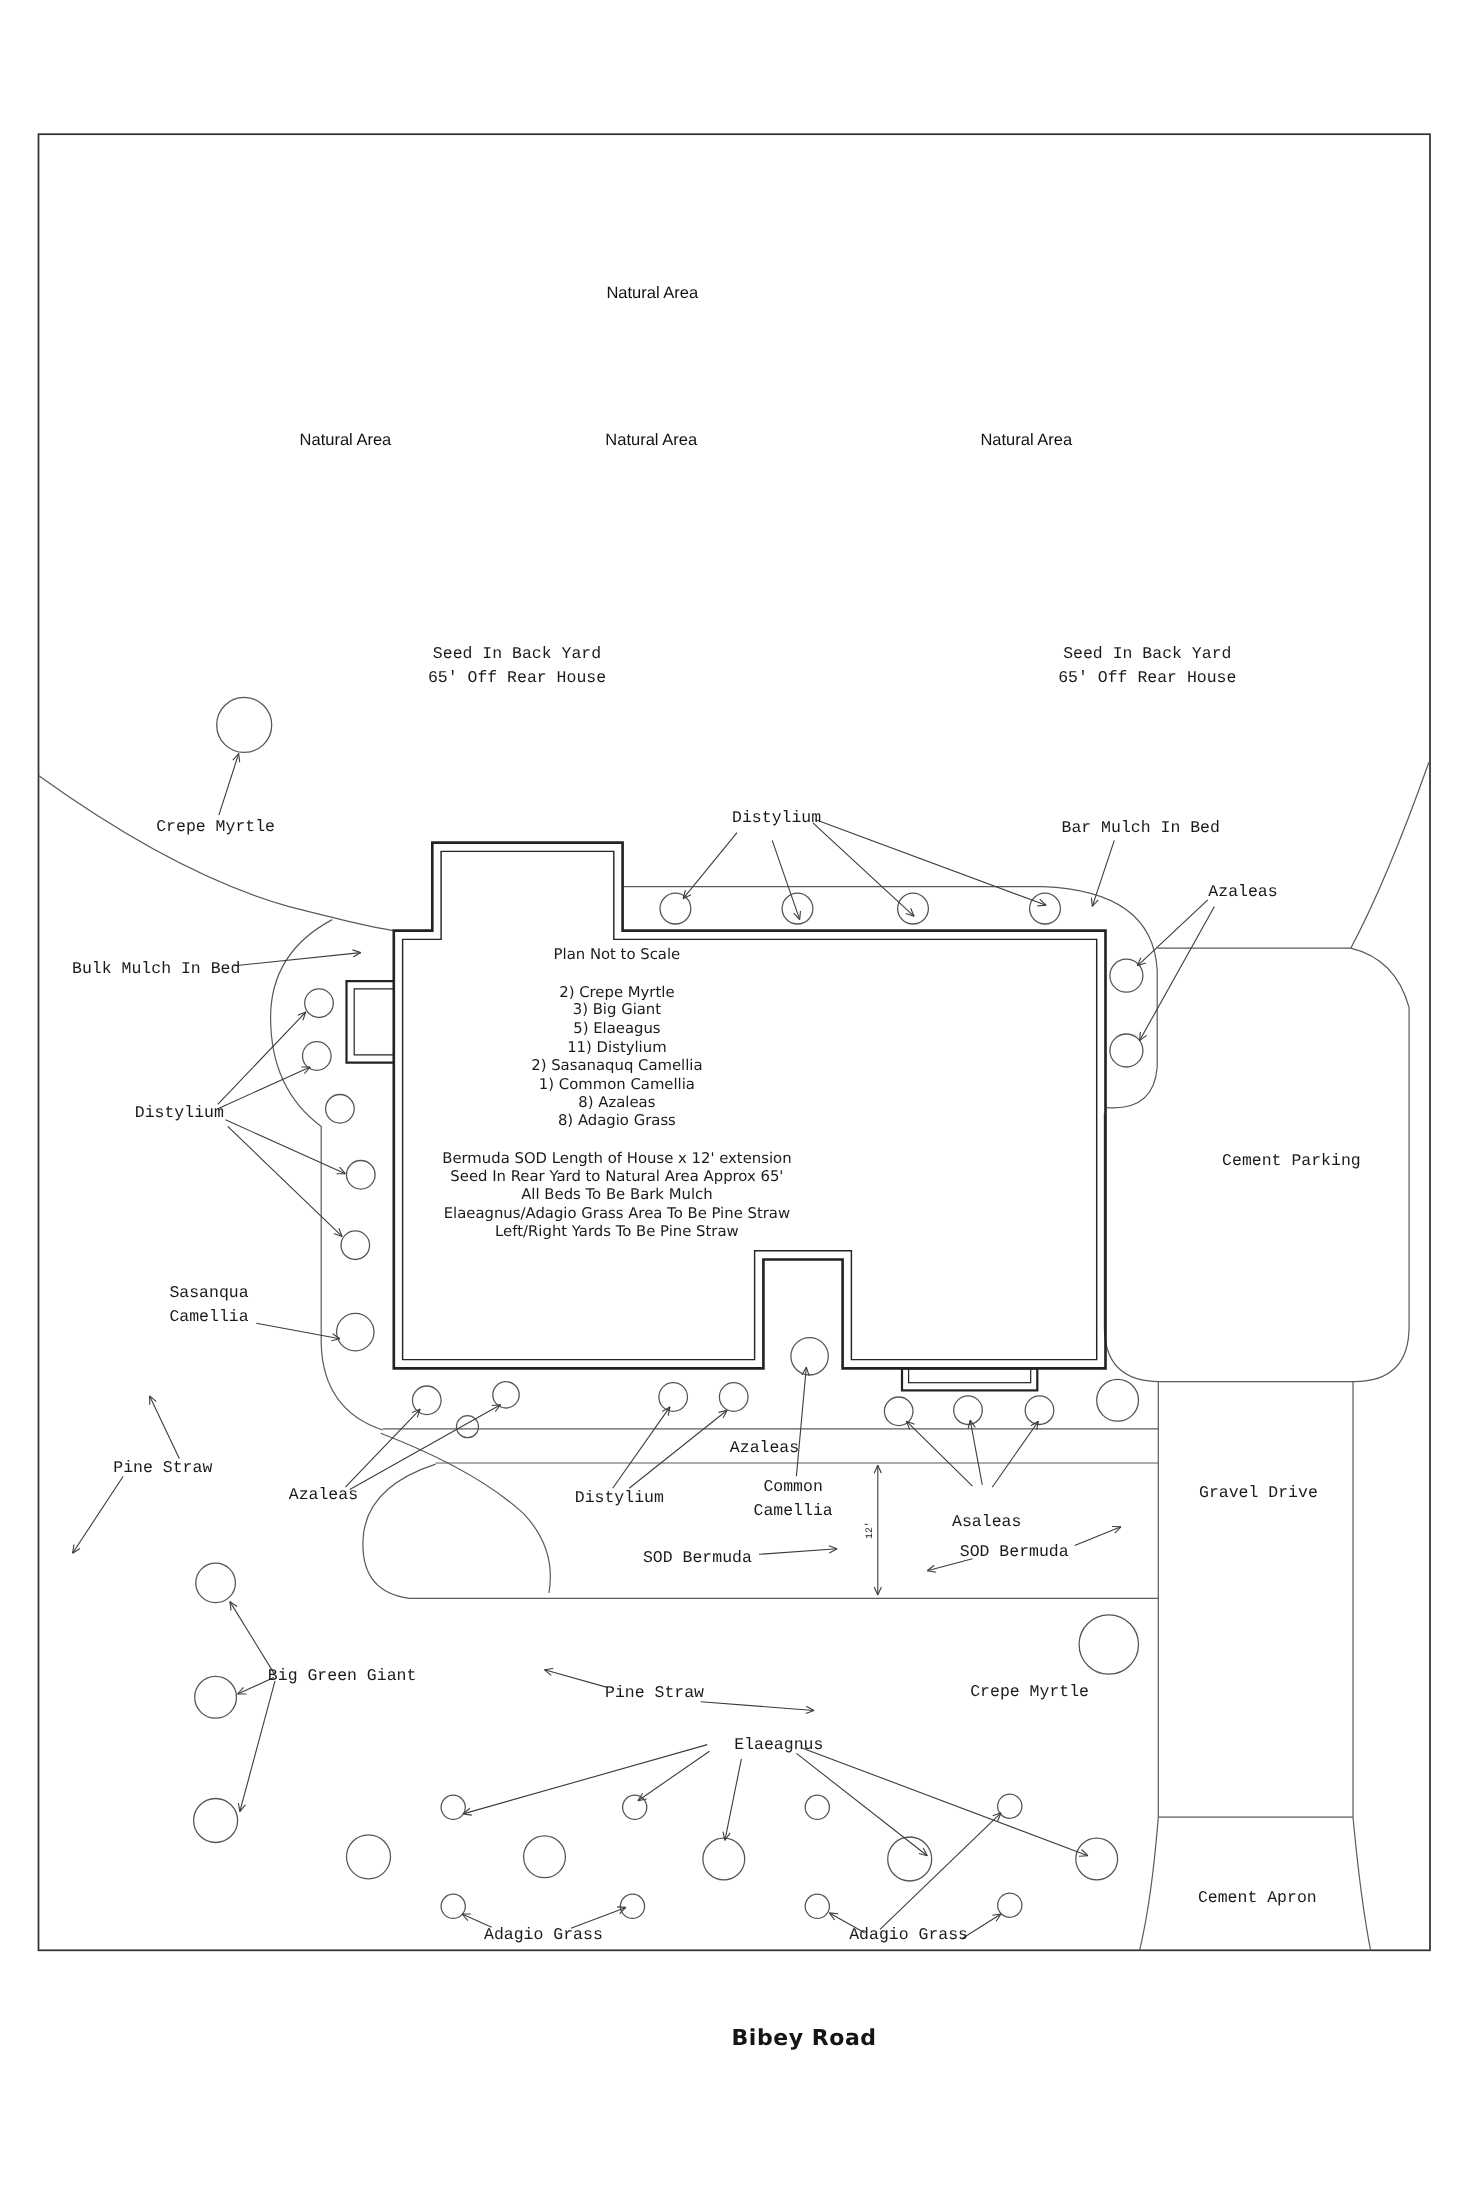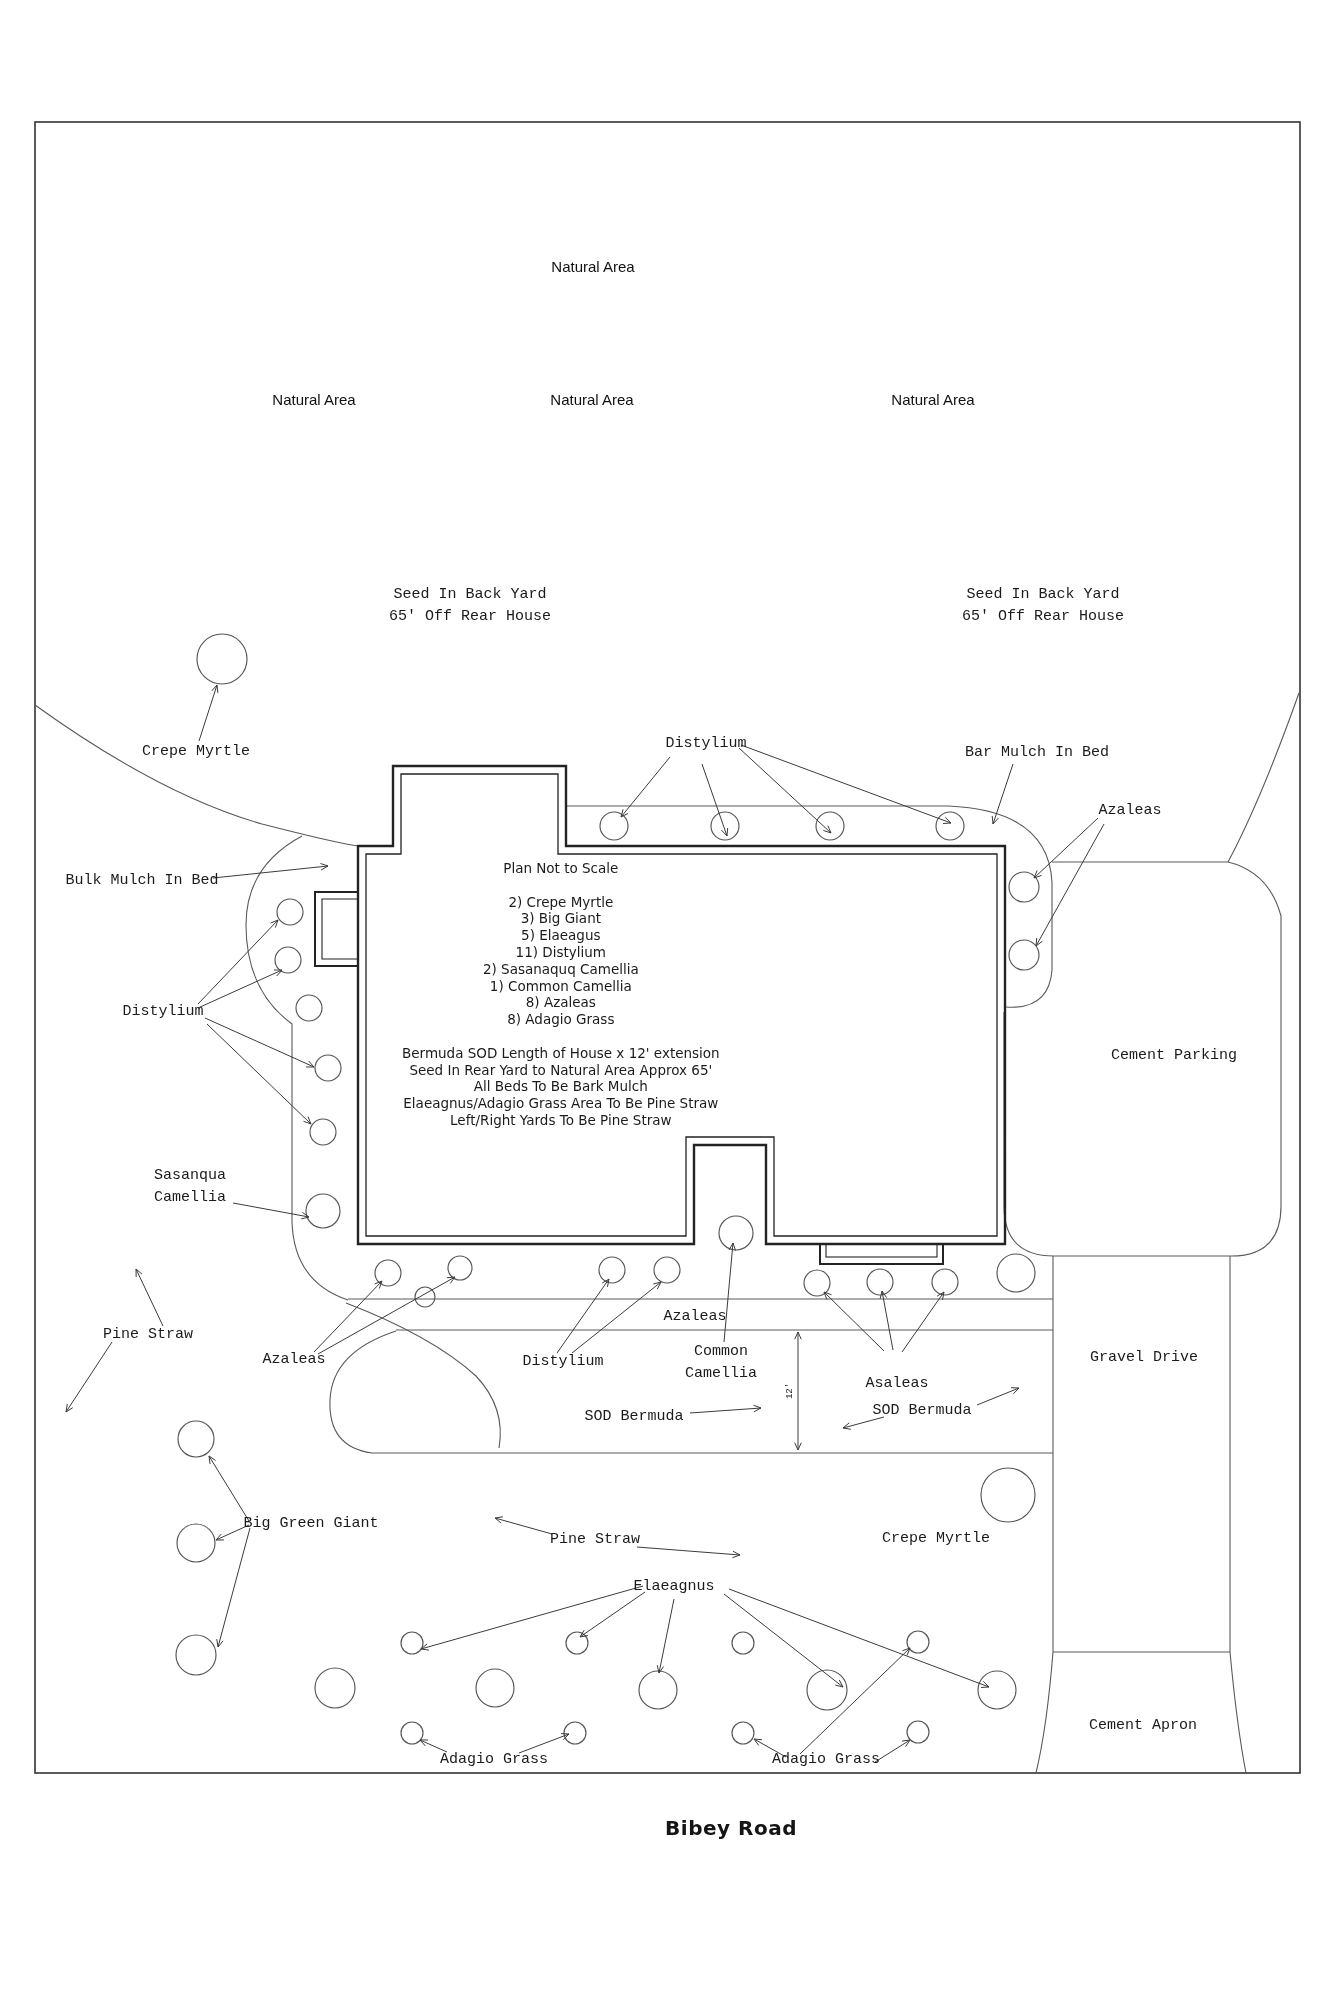--- a/index.html
+++ b/index.html
@@ -7,21 +7,21 @@
           font-family:"DejaVu Sans",sans-serif;}
   #linework{position:absolute;left:0;top:0;}
   .lbl{position:absolute;transform:translate(-50%,-50%);white-space:nowrap;text-align:center;
        color:#1b1b1b;font-size:15px;line-height:1.45;font-family:Liberation Mono, monospace;}
   .lbl.arial{font-family:"Liberation Sans",sans-serif;color:#111;}
   .lbl.small{font-size:9px;}
   .lbl.rot{transform:translate(-50%,-50%) rotate(-90deg);}
   #plan-notes{position:absolute;color:#1b1b1b;font-size:13.5px;font-family:"DejaVu Sans",sans-serif;}
   #plan-notes .note-line{height:16.8px;line-height:16.8px;white-space:nowrap;text-align:center;}
   #road-label{position:absolute;transform:translate(-50%,-50%);font-size:20px;font-weight:600;
-              color:#151515;font-family:"DejaVu Sans",sans-serif;letter-spacing:.5px;}
+              color:#151515;font-family:"DejaVu Sans",sans-serif;letter-spacing:.5px;margin-top:24px;}
   #watermark{position:absolute;left:4px;top:1876px;font-size:57px;letter-spacing:2px;
              font-family:"Liberation Sans",sans-serif;color:transparent;
              -webkit-text-stroke:1.4px #aaa59e;text-shadow:1px 1px 0 rgba(190,185,178,.35);}
 </style>
 </head>
 <body>
 
 <div id="canvas">
   <svg id="linework" width="1333" height="2000" viewBox="0 0 1333 2000">
       <rect x="35" y="122" width="1265" height="1651" fill="none" stroke="#333333" stroke-width="1.6"></rect>
@@ -256,20 +256,20 @@
       <div class="lbl" style="left: 563px; top: 1362px;">Distylium</div>
       <div class="lbl" style="left: 721px; top: 1363px;">Common<br>Camellia</div>
       <div class="lbl" style="left: 897px; top: 1360px; margin-top: 24px;">Asaleas</div>
       <div class="lbl" style="left: 634px; top: 1417px;">SOD Bermuda</div>
       <div class="lbl" style="left: 922px; top: 1411px;">SOD Bermuda</div>
       <div class="lbl" style="left: 1174px; top: 1056px;">Cement Parking</div>
       <div class="lbl" style="left: 1144px; top: 1358px;">Gravel Drive</div>
       <div class="lbl" style="left: 311px; top: 1524px;">Big Green Giant</div>
       <div class="lbl" style="left: 595px; top: 1540px;">Pine Straw</div>
       <div class="lbl" style="left: 936px; top: 1539px;">Crepe Myrtle</div>
-      <div class="lbl" style="left: 674px; top: 1587px;">Elaeagnus</div>
+      <div class="lbl" style="left: 708px; top: 1587px;">Elaeagnus</div>
       <div class="lbl" style="left: 494px; top: 1760px;">Adagio Grass</div>
       <div class="lbl" style="left: 826px; top: 1760px;">Adagio Grass</div>
       <div class="lbl" style="left: 1143px; top: 1726px; text-align: center;">Cement Apron</div>
       <div class="lbl rot small" style="left: 791px; top: 1391px;">12'</div>
     </div>
   <div id="road-label" style="left: 731px; top: 1828px;">Bibey Road</div>
 </div>
 
 </body></html>

